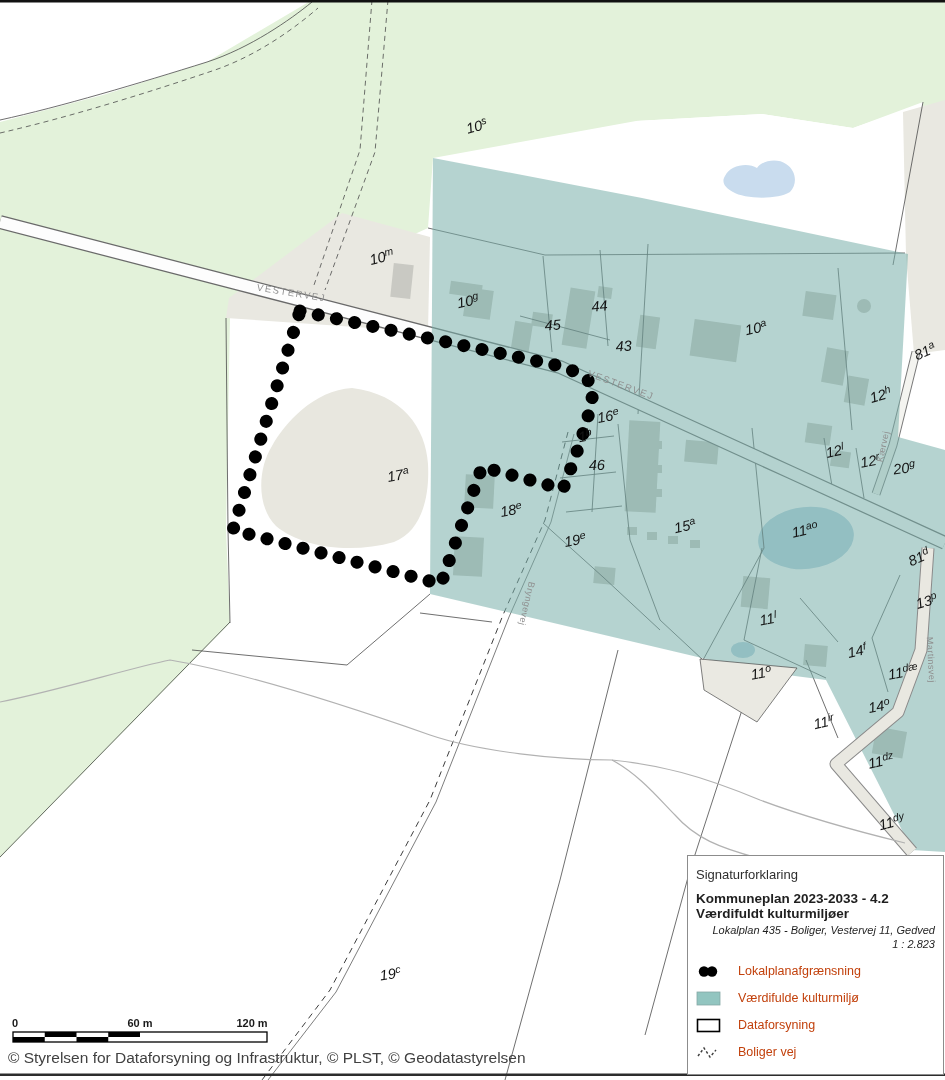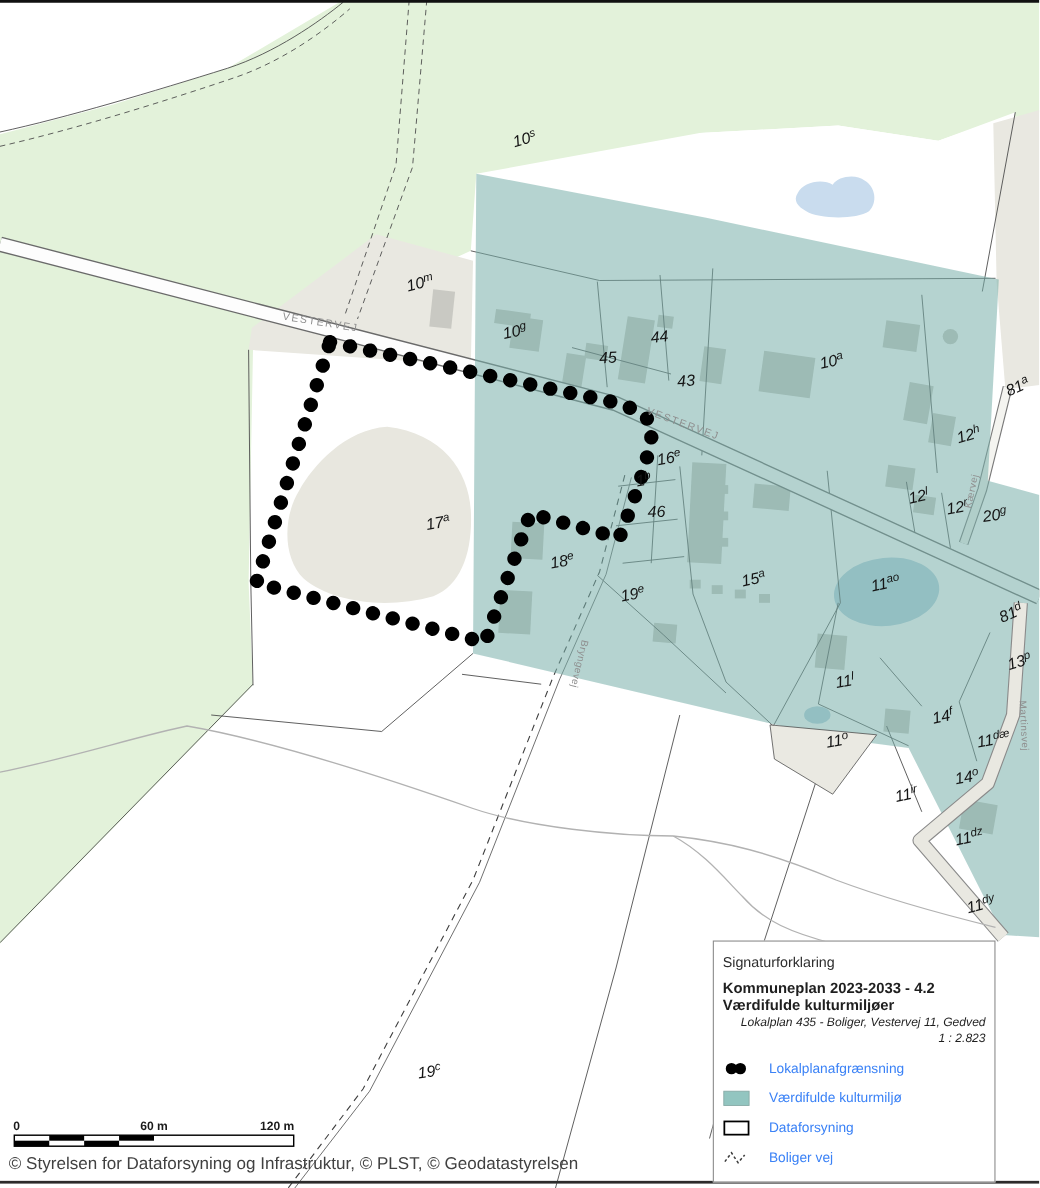--- a/index.html
+++ b/index.html
@@ -6,31 +6,31 @@
   #app{position:relative;width:945px;height:1080px;overflow:hidden;
        font-family:"Liberation Sans",sans-serif;background:#fff;}
   #map-svg{position:absolute;left:0;top:0;}
   .parcel-line{stroke:#4a4a4a;stroke-width:0.8;fill:none;}
   .parcel-line-d{stroke:#4a4a4a;stroke-width:0.8;fill:none;stroke-dasharray:5 4;}
   .stream{stroke:#b2b2b2;stroke-width:1.2;fill:none;}
   .bldg{fill:#c9c9c3;stroke:none;}
   .parcel-label{font:italic 14.5px "Liberation Sans",sans-serif;fill:#141414;}
   .road-label{font-family:"Liberation Sans",sans-serif;fill:#8f8f8f;}
   
-  .legend{position:absolute;left:648px;top:855px;width:257px;height:220px;
+  .legend{position:absolute;left:687px;top:855px;width:257px;height:220px;
           background:#ffffff;border:1px solid #8c8c8c;box-sizing:border-box;
           padding:11px 8px 0 8px;color:#1f1f1f;}
   .lg-title{font-size:13px;margin-bottom:9px;color:#2e2e2e;}
   .lg-h1{font-size:13.5px;font-weight:bold;}
   .lg-h2{font-size:13.5px;font-weight:bold;margin-bottom:3px;}
   .lg-sub{font-size:11px;font-style:italic;line-height:1.25;text-align:right;}
   .lg-items{margin-top:12px;}
   .lg-item{display:flex;align-items:center;margin-bottom:12px;height:15px;}
   .lg-icon{width:26px;height:15px;flex:0 0 26px;margin-right:16px;display:flex;align-items:center;}
-  .lg-label{font-size:12.5px;color:#3b82f6;}
+  .lg-label{font-size:12.5px;color:#c2410c;}
 </style>
 </head>
 <body>
 
 <div id="app">
 <svg id="map-svg" width="945" height="1080" viewBox="0 0 945 1080">
 
   <rect x="0" y="0" width="945" height="1080" fill="#ffffff"></rect>
 
   <path fill="#e3f2da" d="M0,122 L103,95 L207,62 L312,0 L945,0 L945,102 L905,110 L853,128 L762,114 L636,121 L433,158 L428,228 L230,318 L226,530 L230,623 L0,858 Z"></path>
@@ -195,21 +195,21 @@
 
   <text x="8" y="1063" font-family="Liberation Sans, sans-serif" font-size="15.5" fill="#414141">© Styrelsen for Dataforsyning og Infrastruktur, © PLST, © Geodatastyrelsen</text>
 
   <rect x="0" y="0" width="945" height="2.5" fill="#111111"></rect>
   <rect x="0" y="1073.5" width="945" height="2.5" fill="#2c2c2c"></rect>
 </svg>
 
 <div class="legend">
   <div class="lg-title">Signaturforklaring</div>
   <div class="lg-h1">Kommuneplan 2023-2033 - 4.2</div>
-  <div class="lg-h2">Værdifulde kulturmiljøer</div>
+  <div class="lg-h2">Værdifuldt kulturmiljøer</div>
   <div class="lg-sub">Lokalplan 435 - Boliger, Vestervej 11, Gedved</div>
   <div class="lg-sub">1 : 2.823</div>
   <div class="lg-items">
     <div class="lg-item">
       <span class="lg-icon">
         <svg width="26" height="15">
               <circle cx="8" cy="7.5" r="5.2" fill="#000"></circle>
               <circle cx="16" cy="7.5" r="5.2" fill="#000"></circle>
             </svg>
       </span>

